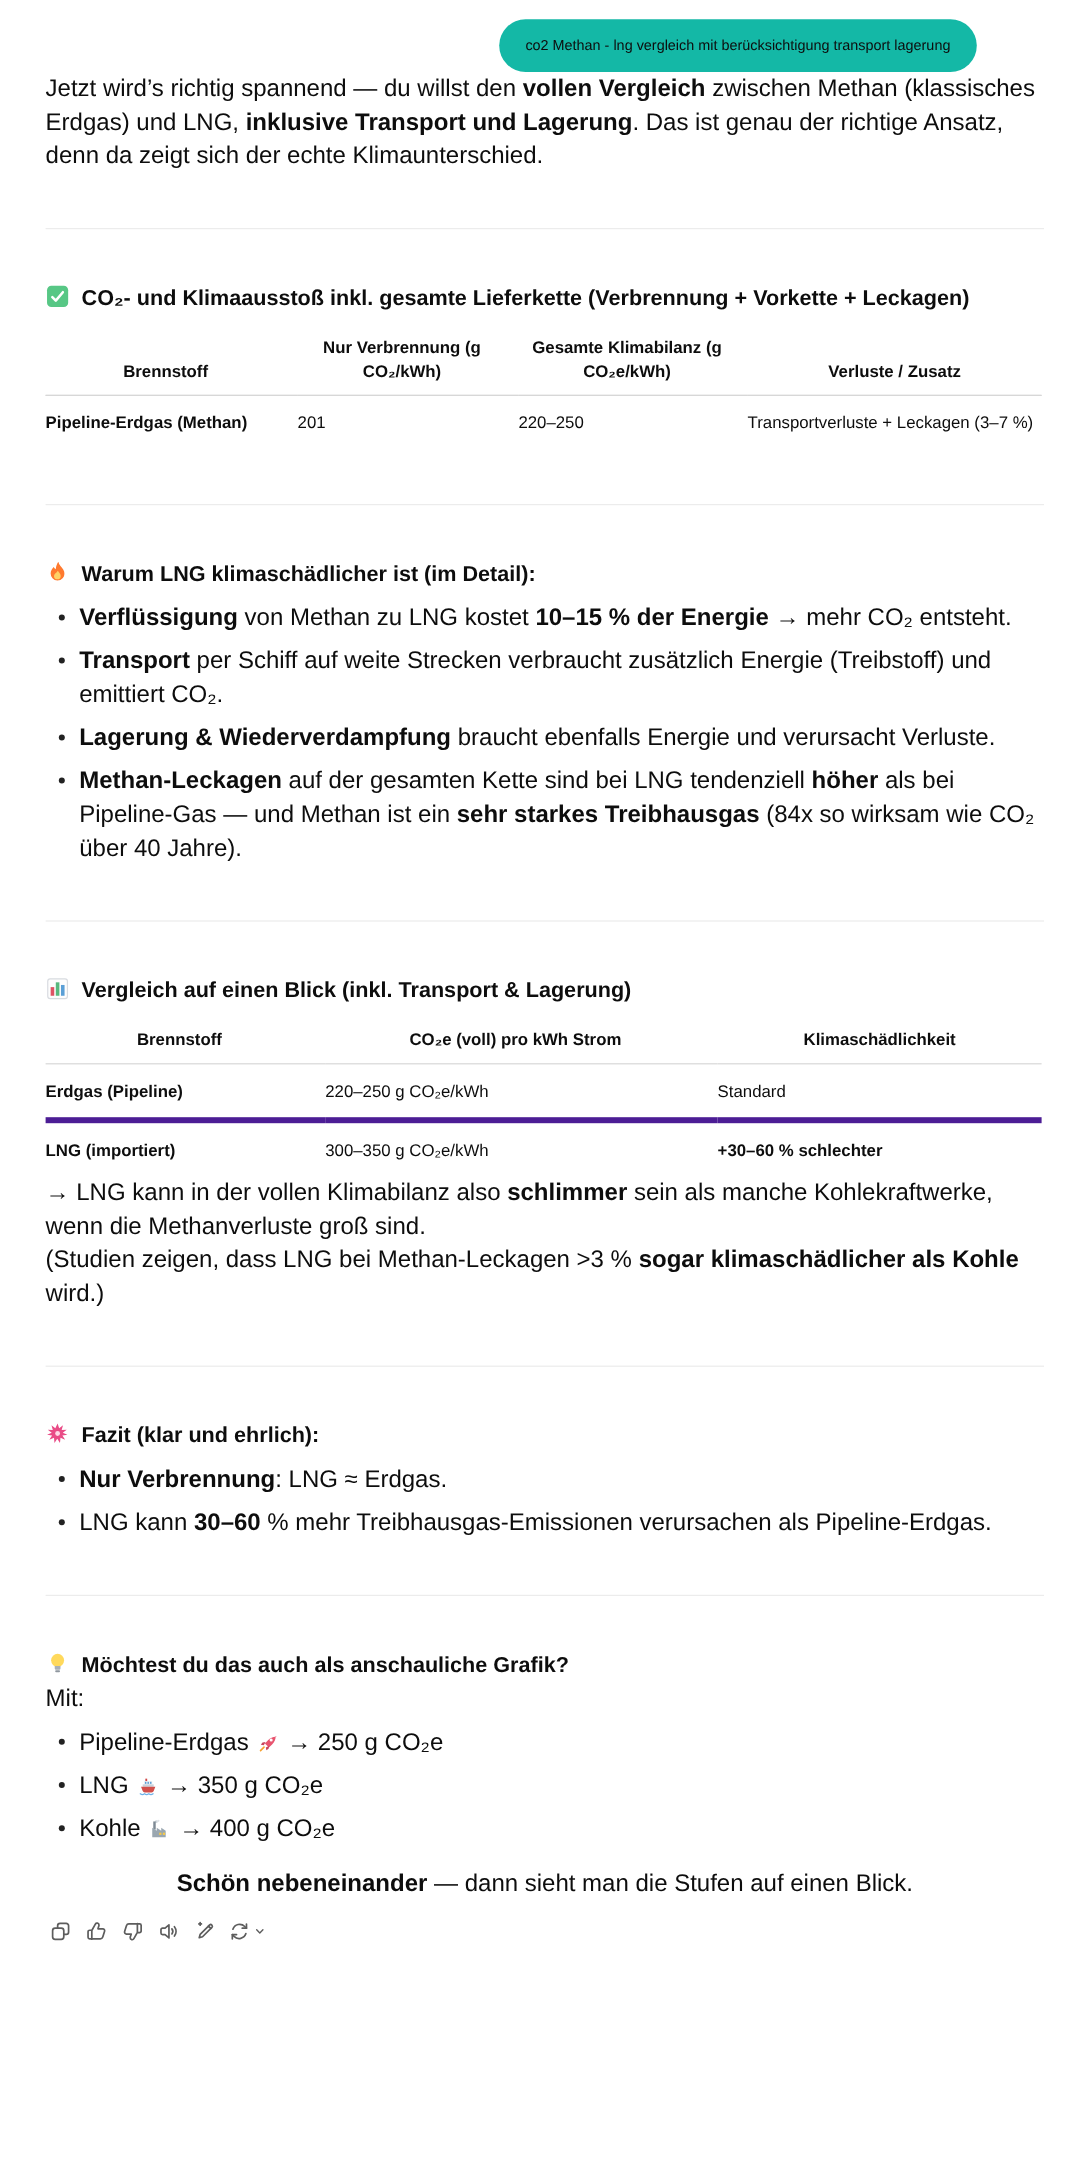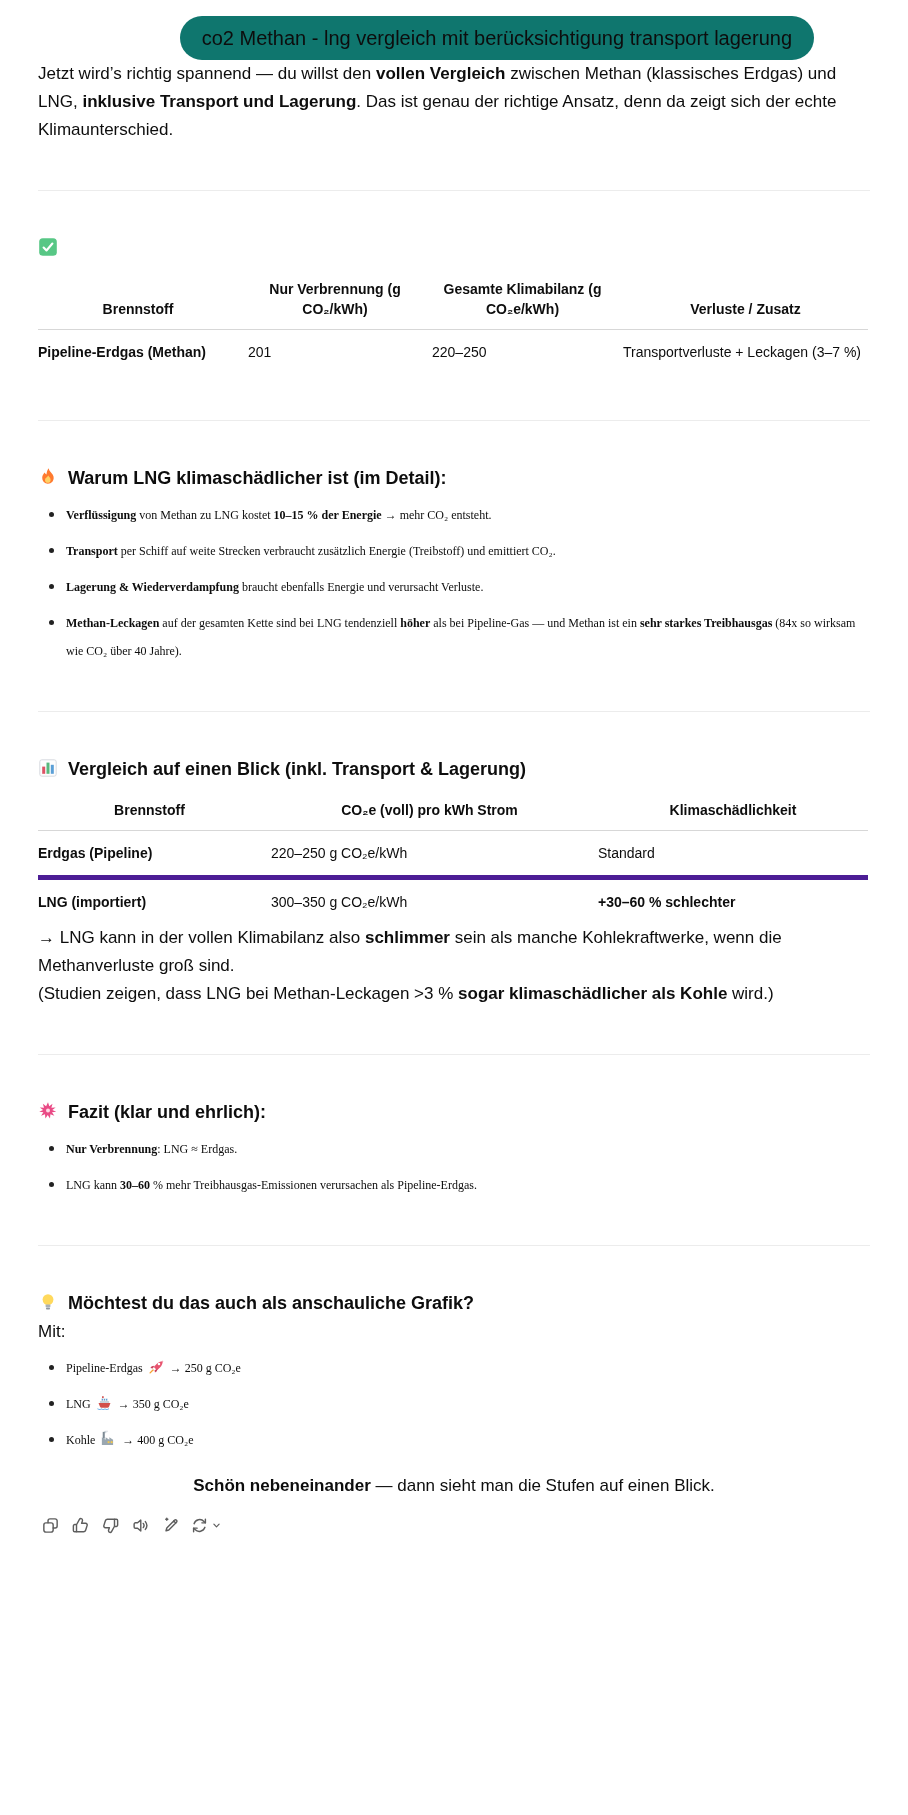--- a/index.html
+++ b/index.html
@@ -5,43 +5,43 @@
   html,body{margin:0;padding:0;}
   body{
     width:908px;height:1815px;overflow:hidden;background:#ffffff;
     font-family:"Liberation Sans","DejaVu Sans",sans-serif;color:#0d0d0d;
     -webkit-font-smoothing:antialiased;
   }
   .page{padding:16px 38px 0 38px;}
   
   .user-row{display:flex;justify-content:flex-end;padding-right:56px;}
   .bubble{
-    background:#0f766e;border-radius:22px;padding:11px 22px;
-    font-size:20px;line-height:22px;max-width:640px;color:#0d0d0d;
-  }
-  
-  p.body-text{font-size:17px;line-height:28px;margin:0;}
+    background:#14b8a6;border-radius:22px;padding:11px 22px;
+    font-size:12px;line-height:22px;max-width:640px;color:#0d0d0d;
+  }
+  
+  p.body-text{font-size:20px;line-height:28px;margin:0;}
   .intro{margin-top:40px;}
   strong{font-weight:700;}
   hr.divider{border:none;border-top:1px solid #ececec;margin:46px 0 0 0;}
   h3.heading{font-size:18px;line-height:30px;font-weight:700;margin:42px 0 0 0;}
   .h-emoji{display:inline-block;width:20px;height:20px;margin-right:10px;vertical-align:-3px;}
   .h-emoji svg{width:20px;height:20px;display:block;}
   .inline-emoji{display:inline-block;width:17px;height:17px;margin:0 2px;vertical-align:-3px;}
   .inline-emoji svg{width:17px;height:17px;display:block;}
   
   table.tbl{margin-top:16px;border-collapse:collapse;width:830px;font-size:14px;line-height:20px;table-layout:fixed;}
   table.tbl th{text-align:center;font-weight:700;vertical-align:bottom;padding:0 10px 10px 0;}
   table.tbl thead tr{border-bottom:1px solid #d7d7d7;}
   table.tbl td{padding:12px 10px 12px 0;vertical-align:top;}
   table.tbl td:last-child,table.tbl th:last-child{padding-right:0;}
   table.tbl tbody tr:not(:last-child){border-bottom:5px solid #4c1d95;}
   table.tbl td.b{font-weight:700;}
   
-  ul.bullets{list-style:none;margin:4px 0 0 0;padding:0;font-size:12px;font-family:Liberation Serif, serif;}
+  ul.bullets{list-style:none;margin:4px 0 0 0;padding:0;font-size:20px;}
   ul.bullets li{position:relative;padding-left:28px;margin:8px 0;line-height:28px;}
   ul.bullets li::before{
     content:"";position:absolute;left:11px;top:11px;width:5px;height:5px;
     border-radius:50%;background:#222222;
   }
   .lead{margin-top:10px;}
   .note1{margin-top:16px;}
   .outro{margin-top:18px;text-align:center;}
   
   .actions{display:flex;align-items:center;gap:6px;margin-top:12px;}
@@ -64,21 +64,21 @@
 
   <p class="body-text intro"><span>Jetzt wird’s richtig spannend — du willst den </span><strong>vollen Vergleich</strong><span> zwischen Methan (klassisches Erdgas) und LNG, </span><strong>inklusive Transport und Lagerung</strong><span>. Das ist genau der richtige Ansatz, denn da zeigt sich der echte Klimaunterschied.</span></p>
 
   <hr class="divider">
 
   <section>
     <h3 class="heading">
       <span class="h-emoji"><svg viewBox="0 0 20 20">
             <rect x="1.2" y="1.2" width="17.6" height="17.6" rx="3.6" fill="#57c785"></rect>
             <path d="M5.6 10.6l2.9 2.9 5.9-7" fill="none" stroke="#fff" stroke-width="2.1" stroke-linecap="round" stroke-linejoin="round"></path>
-          </svg></span>
+          </svg></span><span>CO₂- und Klimaausstoß inkl. gesamte Lieferkette (Verbrennung + Vorkette + Leckagen)</span>
     </h3>
     <table class="tbl">
         <colgroup>
           <col style="width: 210px;">
           <col style="width: 184px;">
           <col style="width: 191px;">
           <col style="width: 245px;">
         </colgroup>
         <thead>
           <tr>

